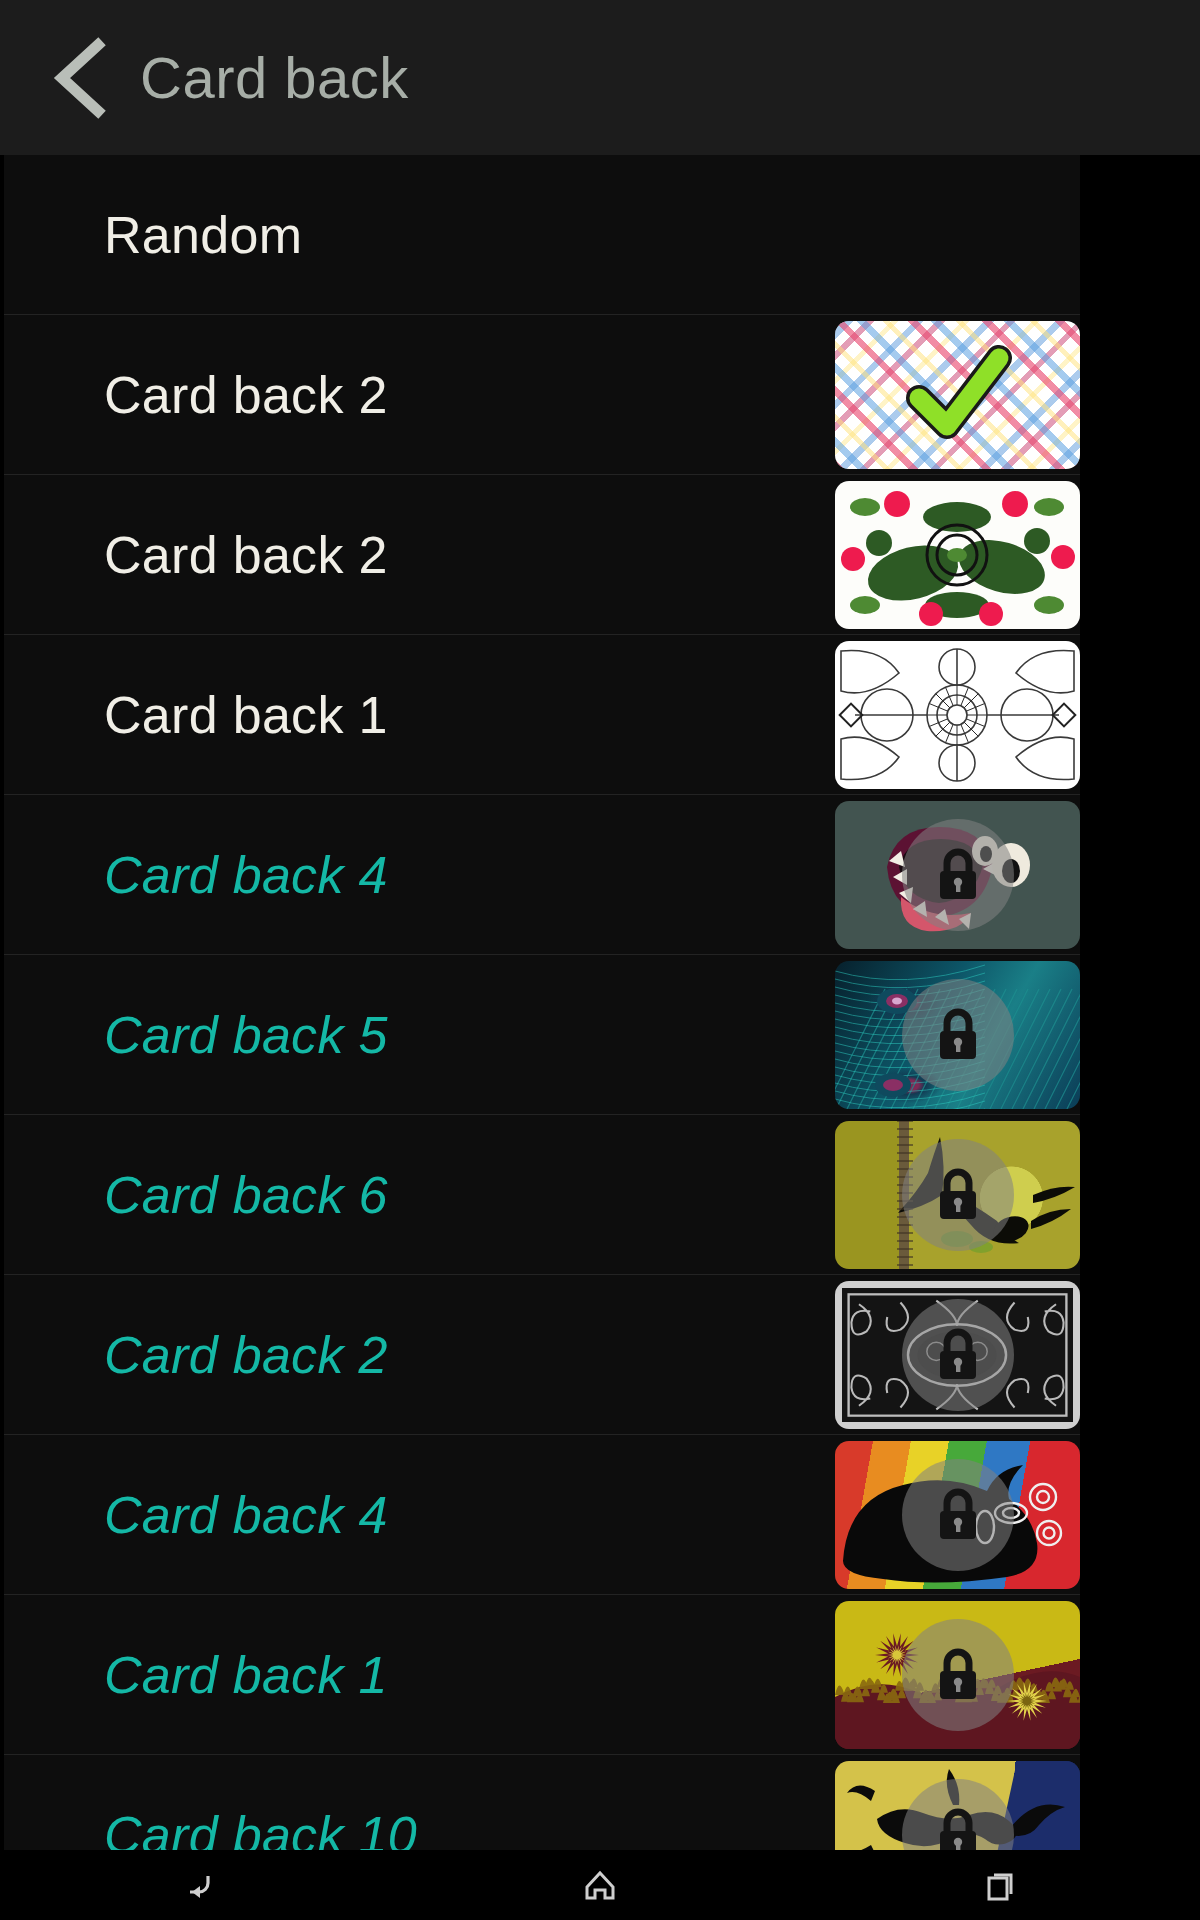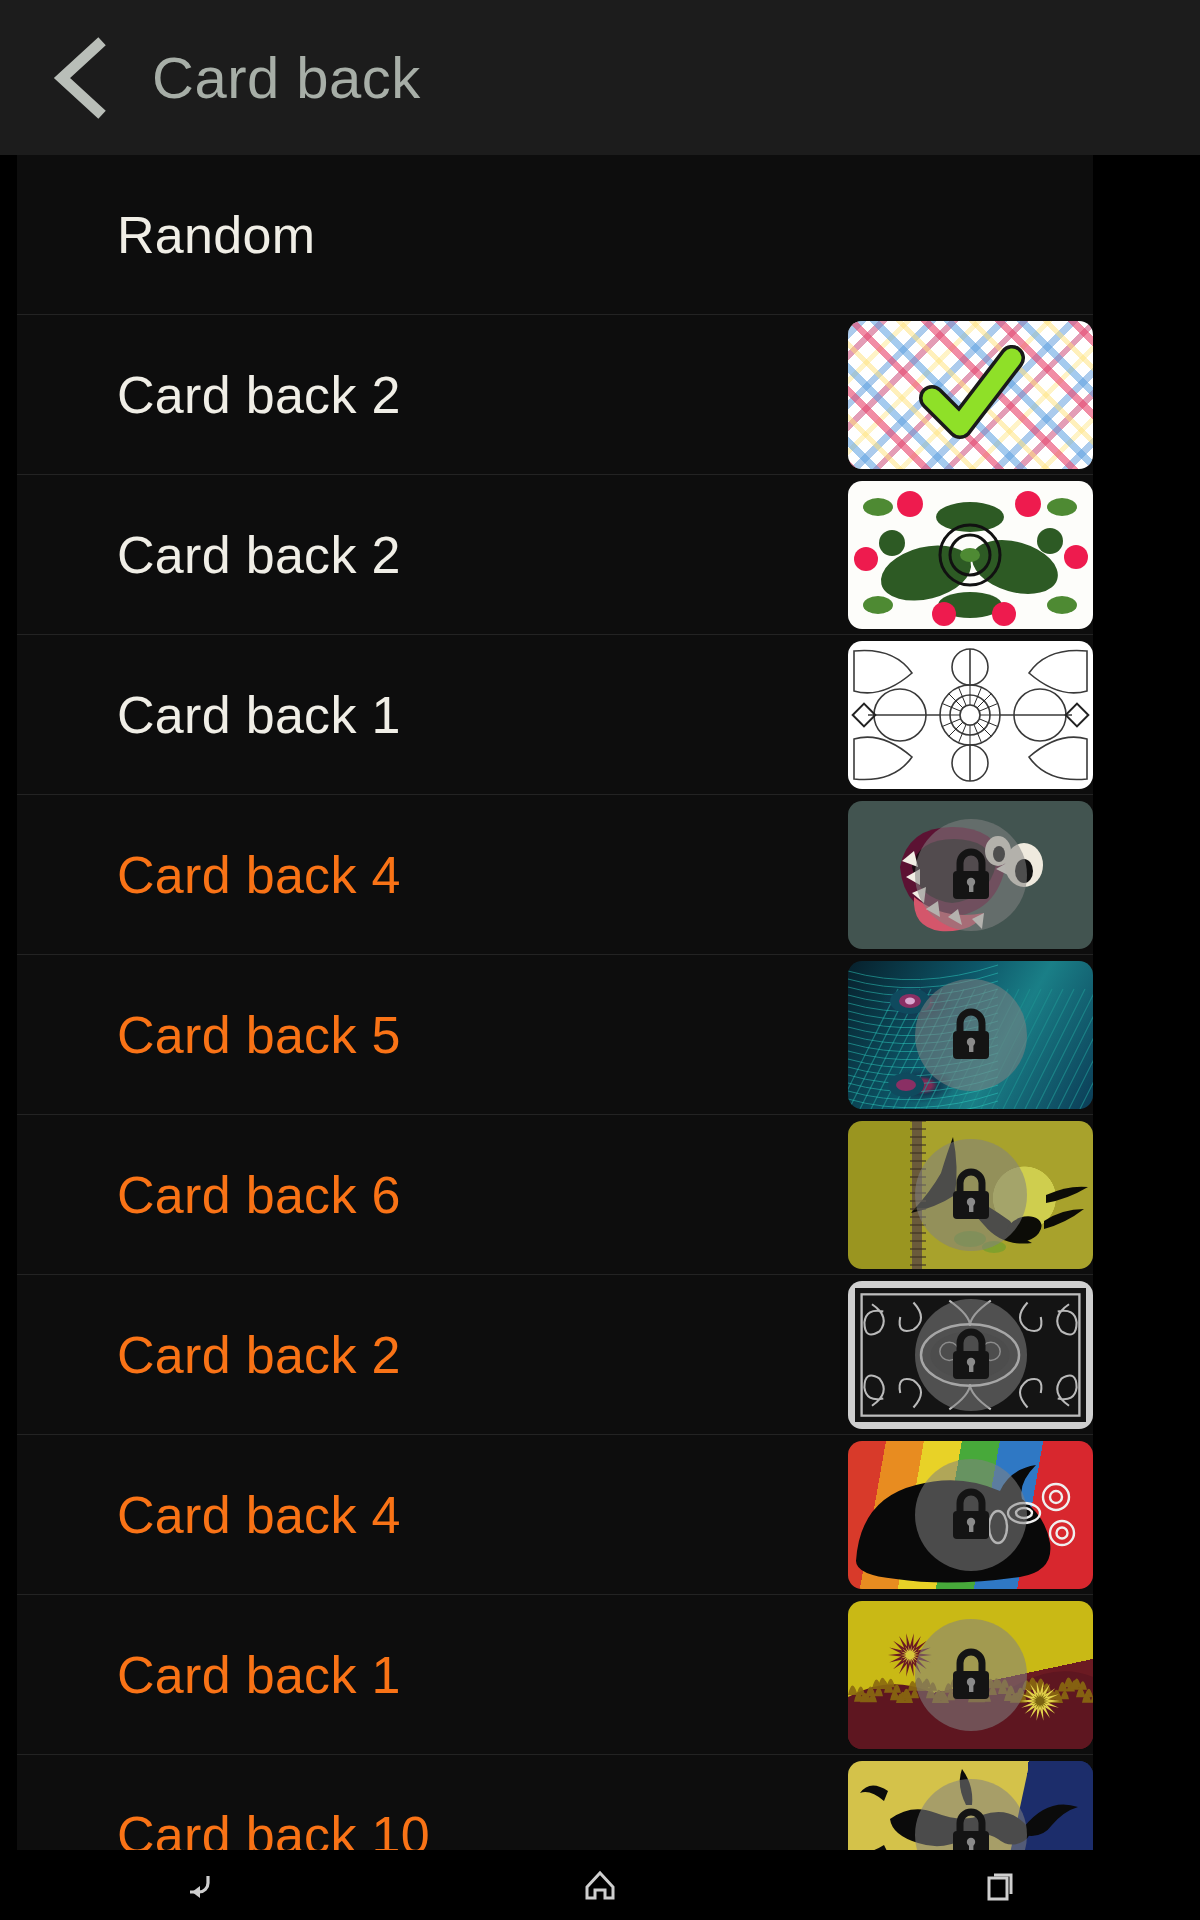--- a/index.html
+++ b/index.html
@@ -7,50 +7,50 @@
   body{
     width:1200px; height:1920px;
     font-family:"Liberation Sans", sans-serif;
     overflow:hidden; position:relative;
   }
 
   
   #header{
     height:155px; background:#1c1c1c;
     display:flex; align-items:center;
-    padding-left:52px; gap:38px;
+    padding-left:52px; gap:26px;
     position:relative; z-index:5;
   }
   #back-chevron{ width:62px; height:82px; display:block; flex:0 0 auto; }
   #header-title{
     font-size:58px; font-weight:400; color:#a7aea7;
     letter-spacing:.5px; white-space:nowrap;
   }
 
   
   #list{
-    position:absolute; left:17px; top:155px;
+    position:absolute; left:4px; top:155px;
     width:1076px; height:1695px;
     background:#0b0b0b; overflow:hidden;
   }
   .row{
     position:relative;
     height:160px;
     border-bottom:1px solid #232323;
     background:#0d0d0d;
     display:flex; align-items:center;
   }
   .row-label{
     padding-left:100px;
     font-size:52px; font-weight:400;
     letter-spacing:.3px; white-space:nowrap;
     position:relative; z-index:2;
   }
   .row.unlocked .row-label{ color:#f0eee6; }
-  .row.locked   .row-label{ color:#f97316; }
+  .row.locked   .row-label{ color:#14b8a6;font-style:italic; }
 
   
   .thumb-wrap{
     position:absolute; right:0; top:6px;
     width:245px; height:148px;
     overflow:hidden;
   }
   .thumb{
     position:absolute; left:0; top:0;
     width:245px; height:148px;

